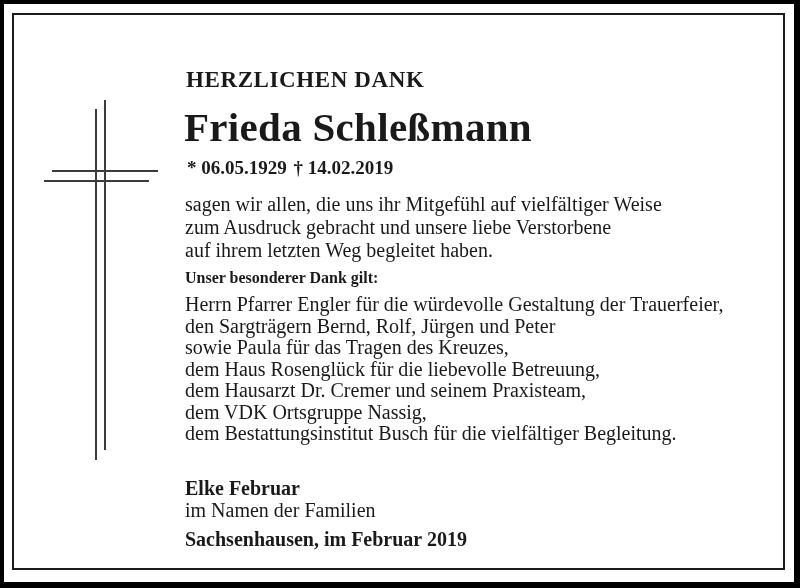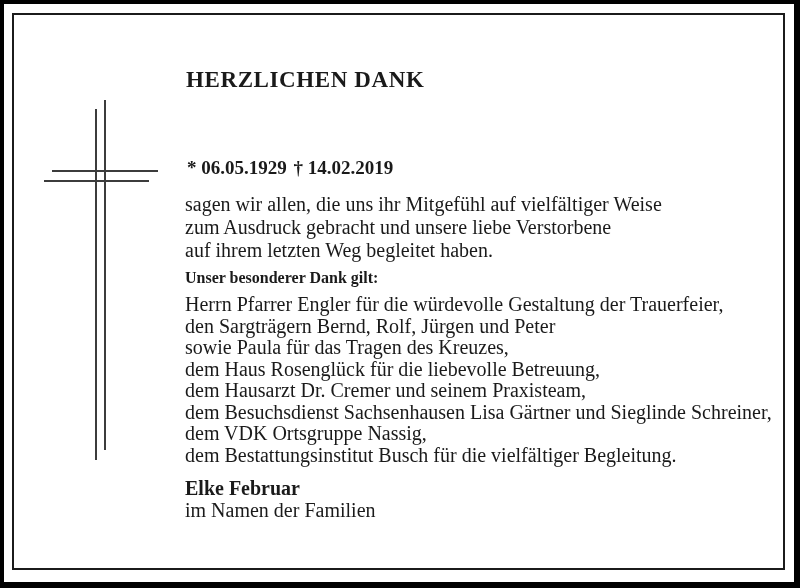--- a/index.html
+++ b/index.html
@@ -112,43 +112,44 @@
 
   <div class="cross">
     <div class="line v1"></div>
     <div class="line v2"></div>
     <div class="line h1"></div>
     <div class="line h2"></div>
   </div>
 
   <div class="txt header-dank">HERZLICHEN DANK</div>
 
+  <div class="txt deceased-name">Frieda Schleßmann</div>
 
   <div class="txt dates">
     <span class="birth">* 06.05.1929</span>
     <span class="death">† 14.02.2019</span>
   </div>
 
   <div class="txt intro">
     <div>sagen wir allen, die uns ihr Mitgefühl auf vielfältiger Weise</div>
     <div>zum Ausdruck gebracht und unsere liebe Verstorbene</div>
     <div>auf ihrem letzten Weg begleitet haben.</div>
   </div>
 
   <div class="txt thanks-heading">Unser besonderer Dank gilt:</div>
 
   <div class="txt thanks-list">
     <div>Herrn Pfarrer Engler für die würdevolle Gestaltung der Trauerfeier,</div>
     <div>den Sargträgern Bernd, Rolf, Jürgen und Peter</div>
     <div>sowie Paula für das Tragen des Kreuzes,</div>
     <div>dem Haus Rosenglück für die liebevolle Betreuung,</div>
     <div>dem Hausarzt Dr. Cremer und seinem Praxisteam,</div>
-    <div>dem Besuchsdienst Sachsenhausen Lisa Gärtner und Sieglinde Schreiner,</div>
     <div>dem VDK Ortsgruppe Nassig,</div>
     <div>dem Bestattungsinstitut Busch für die vielfältiger Begleitung.</div>
   </div>
 
   <div class="txt sig-name">Elke Februar</div>
 
   <div class="txt sig-sub">im Namen der Familien</div>
 
+  <div class="txt place-date">Sachsenhausen, im Februar 2019</div>
 
 </div>
 
 </body></html>

